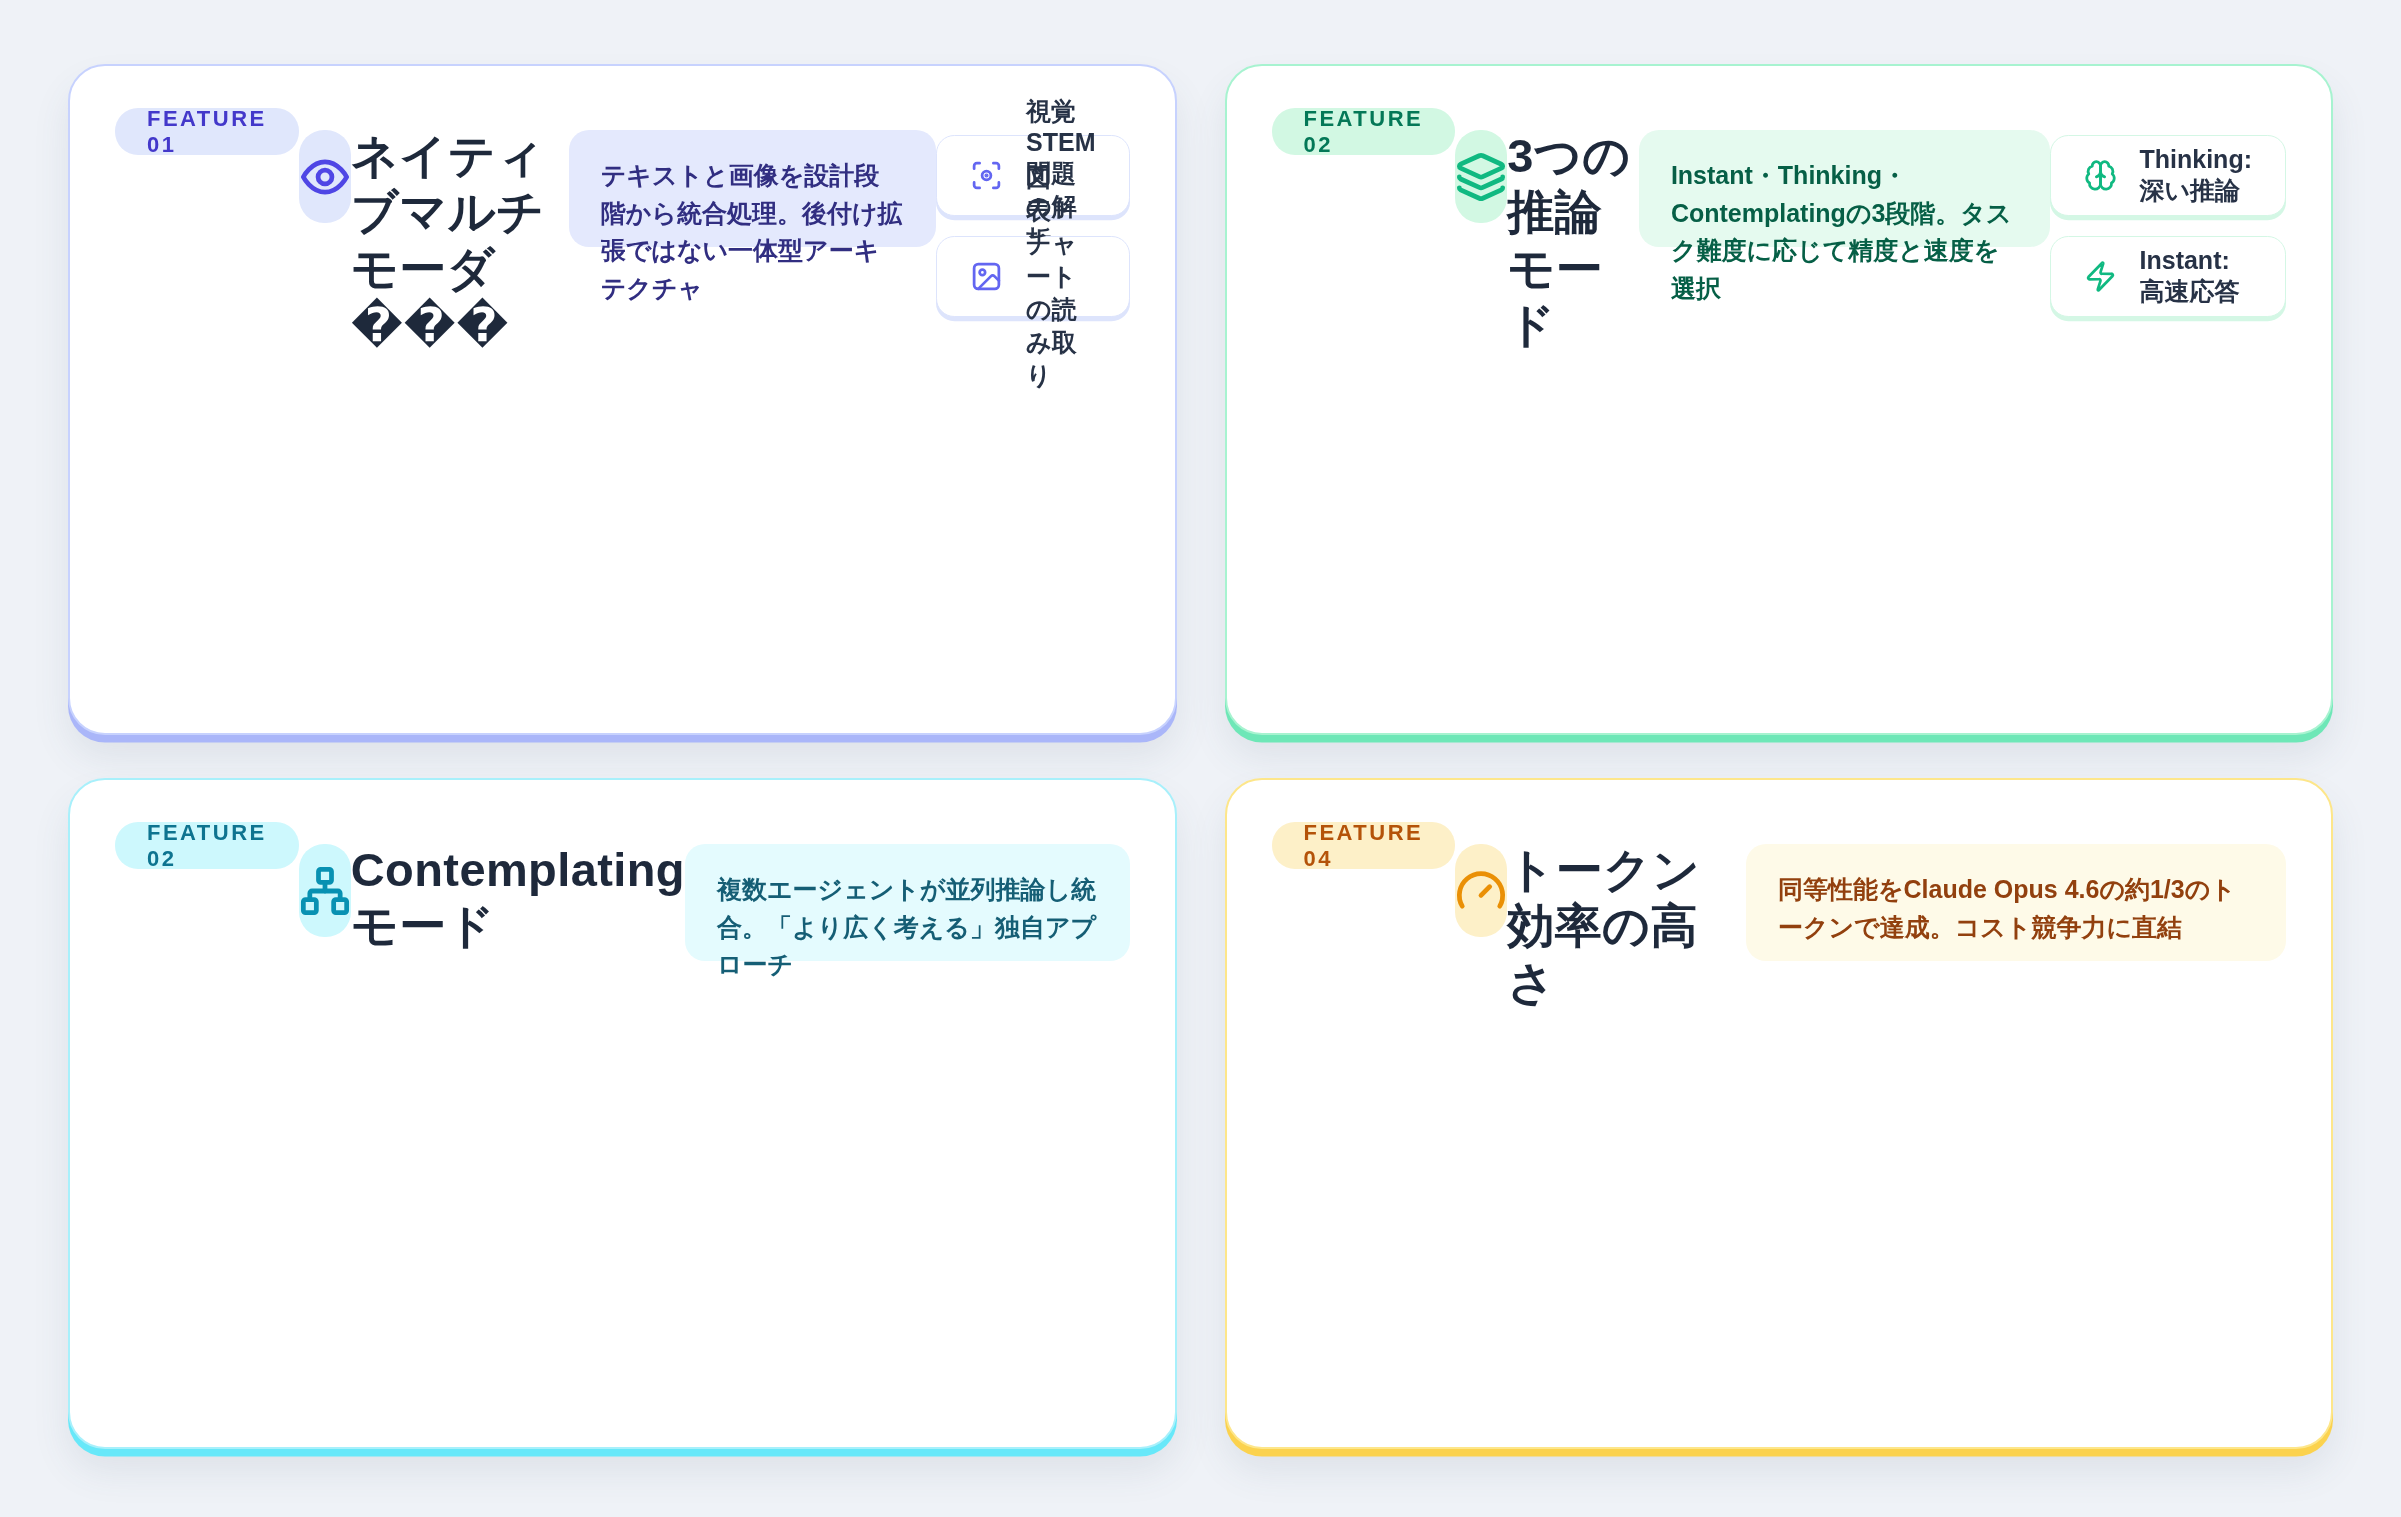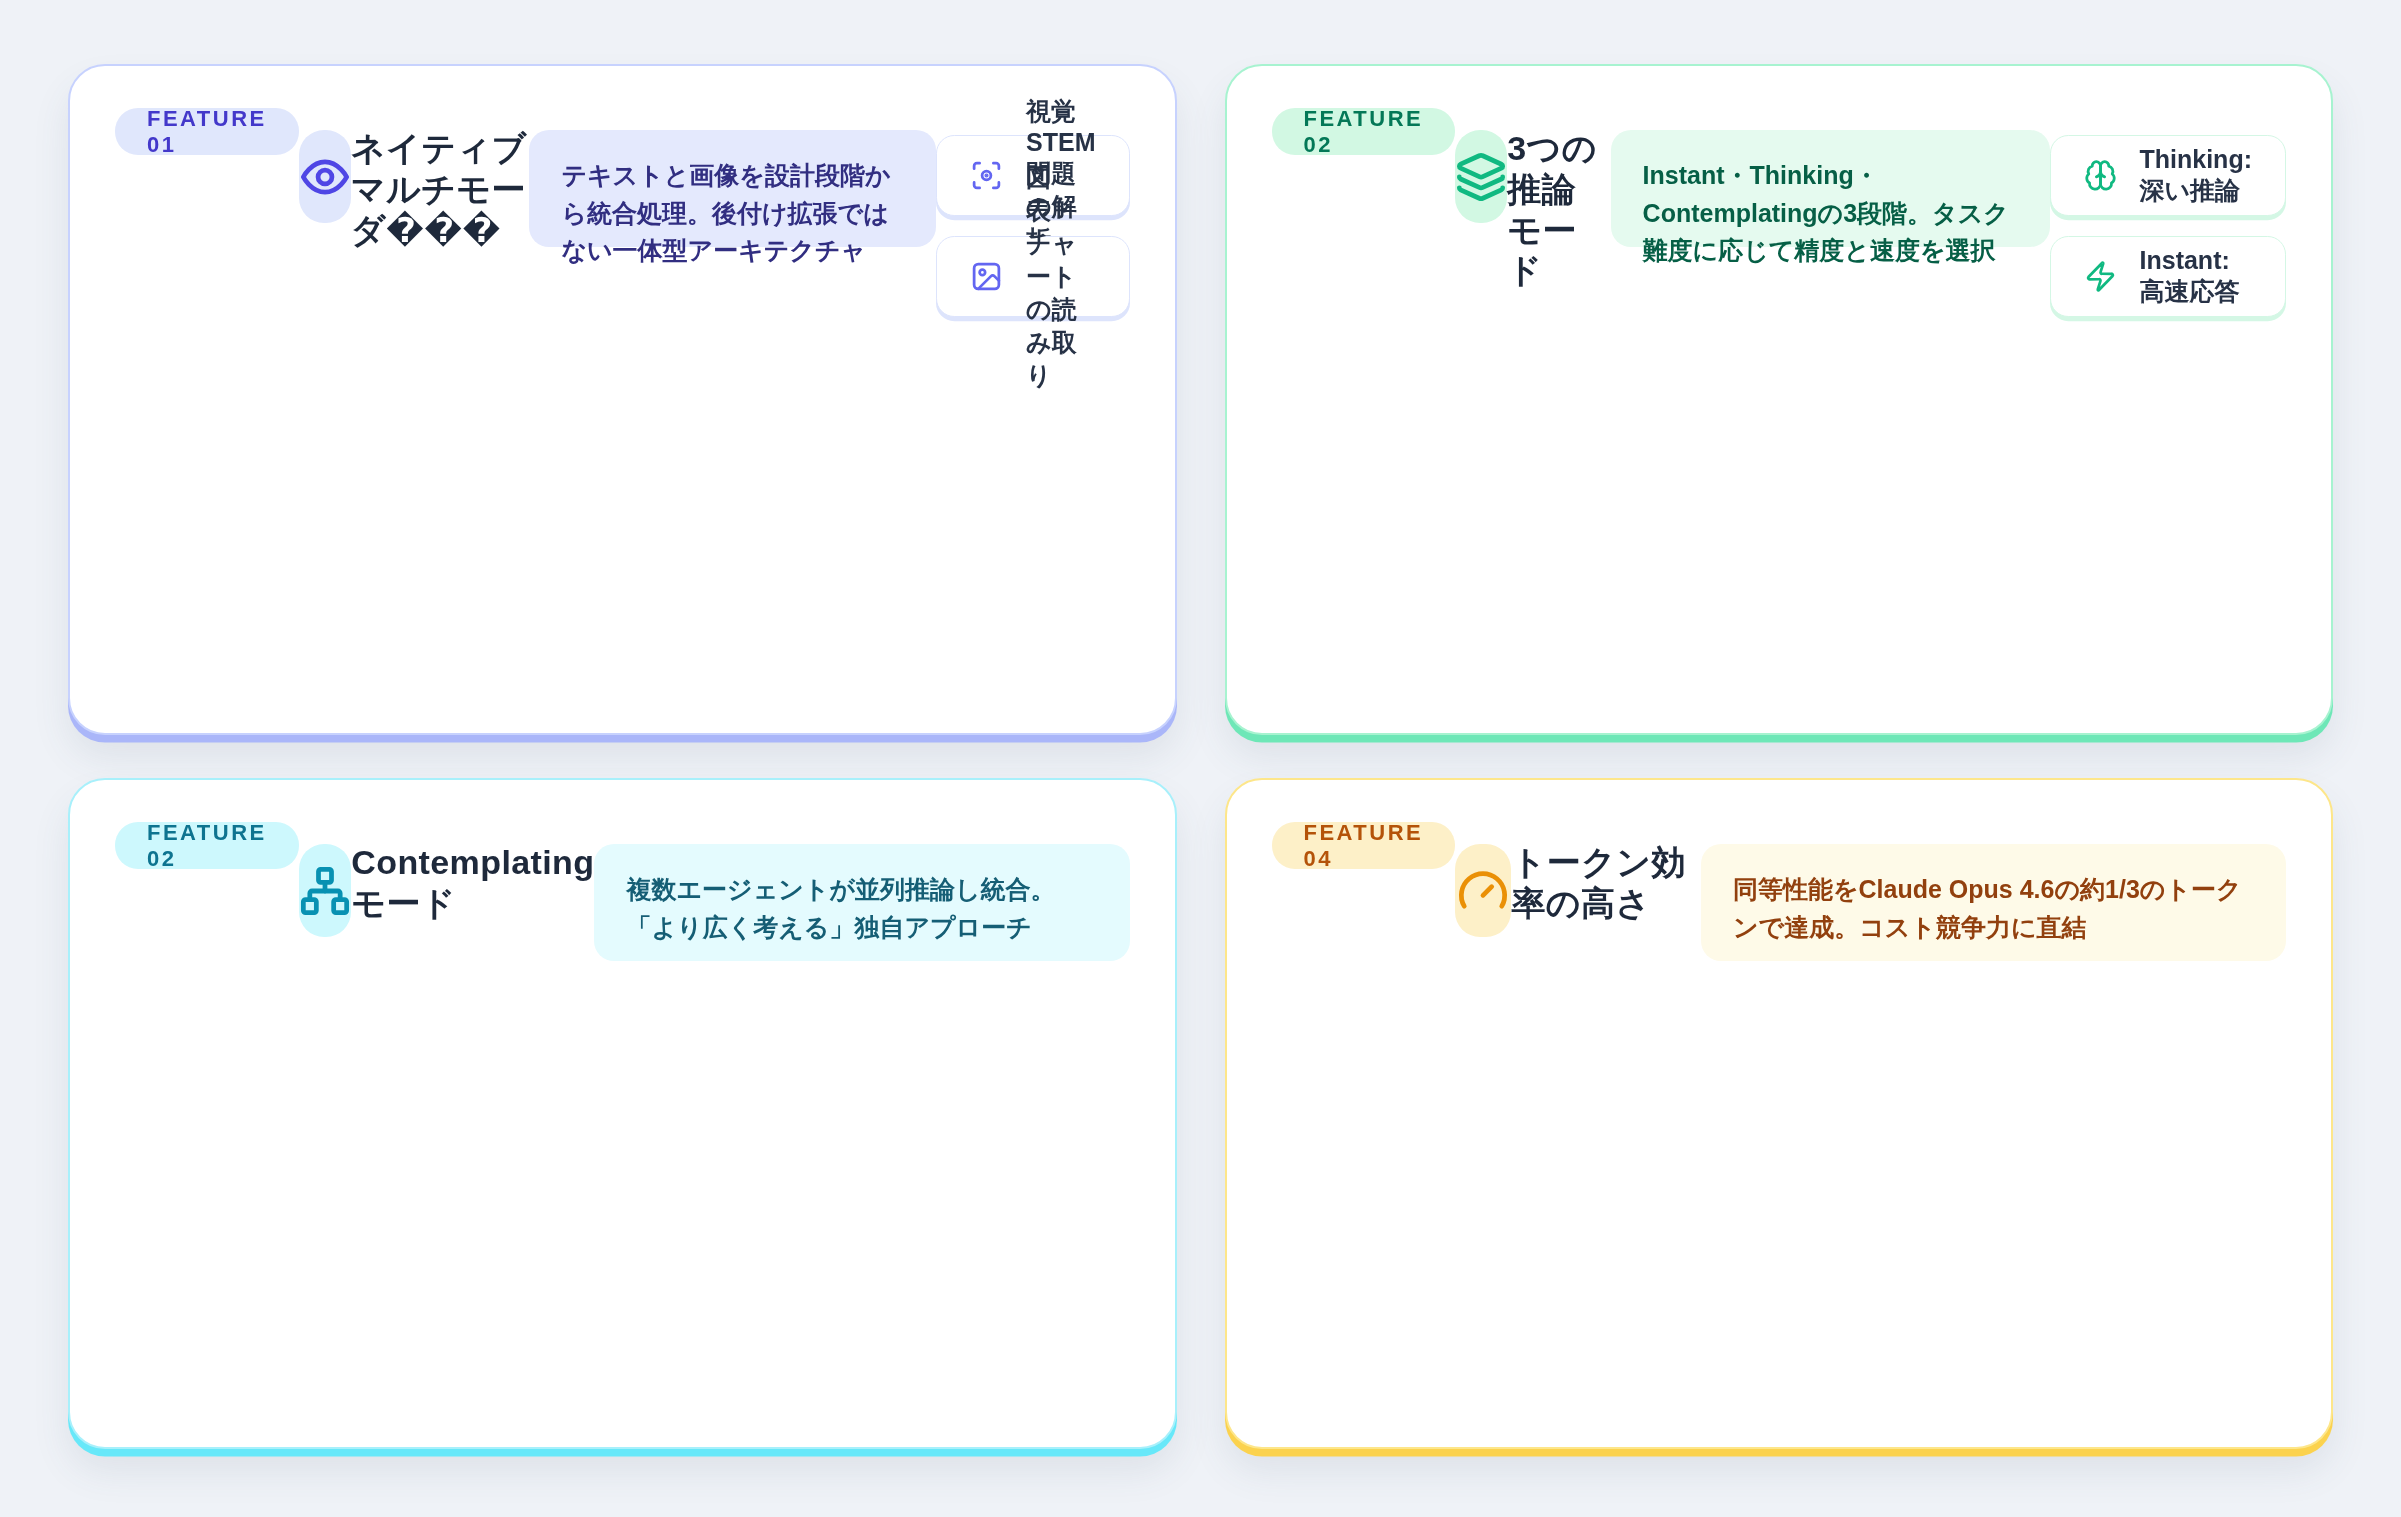--- a/index.html
+++ b/index.html
@@ -39,21 +39,21 @@
     margin-top:22px;
     width:93px; height:93px;
     border-radius:25px;
     background:var(--icon-bg);
     display:flex; align-items:center; justify-content:center;
     color:var(--icon-color);
   }
   .icon-tile svg { width:52px; height:52px; }
   .title {
     margin-top:20px;
-    font-size:34px; font-weight:800;
+    font-size:47px; font-weight:800;
     color:#1e293b; letter-spacing:0.4px;
     line-height:1.2;
   }
   .desc {
     margin-top:22px;
     background:var(--desc-bg);
     color:var(--desc-text);
     border-radius:20px;
     height:117px;
     padding:27px 32px;

